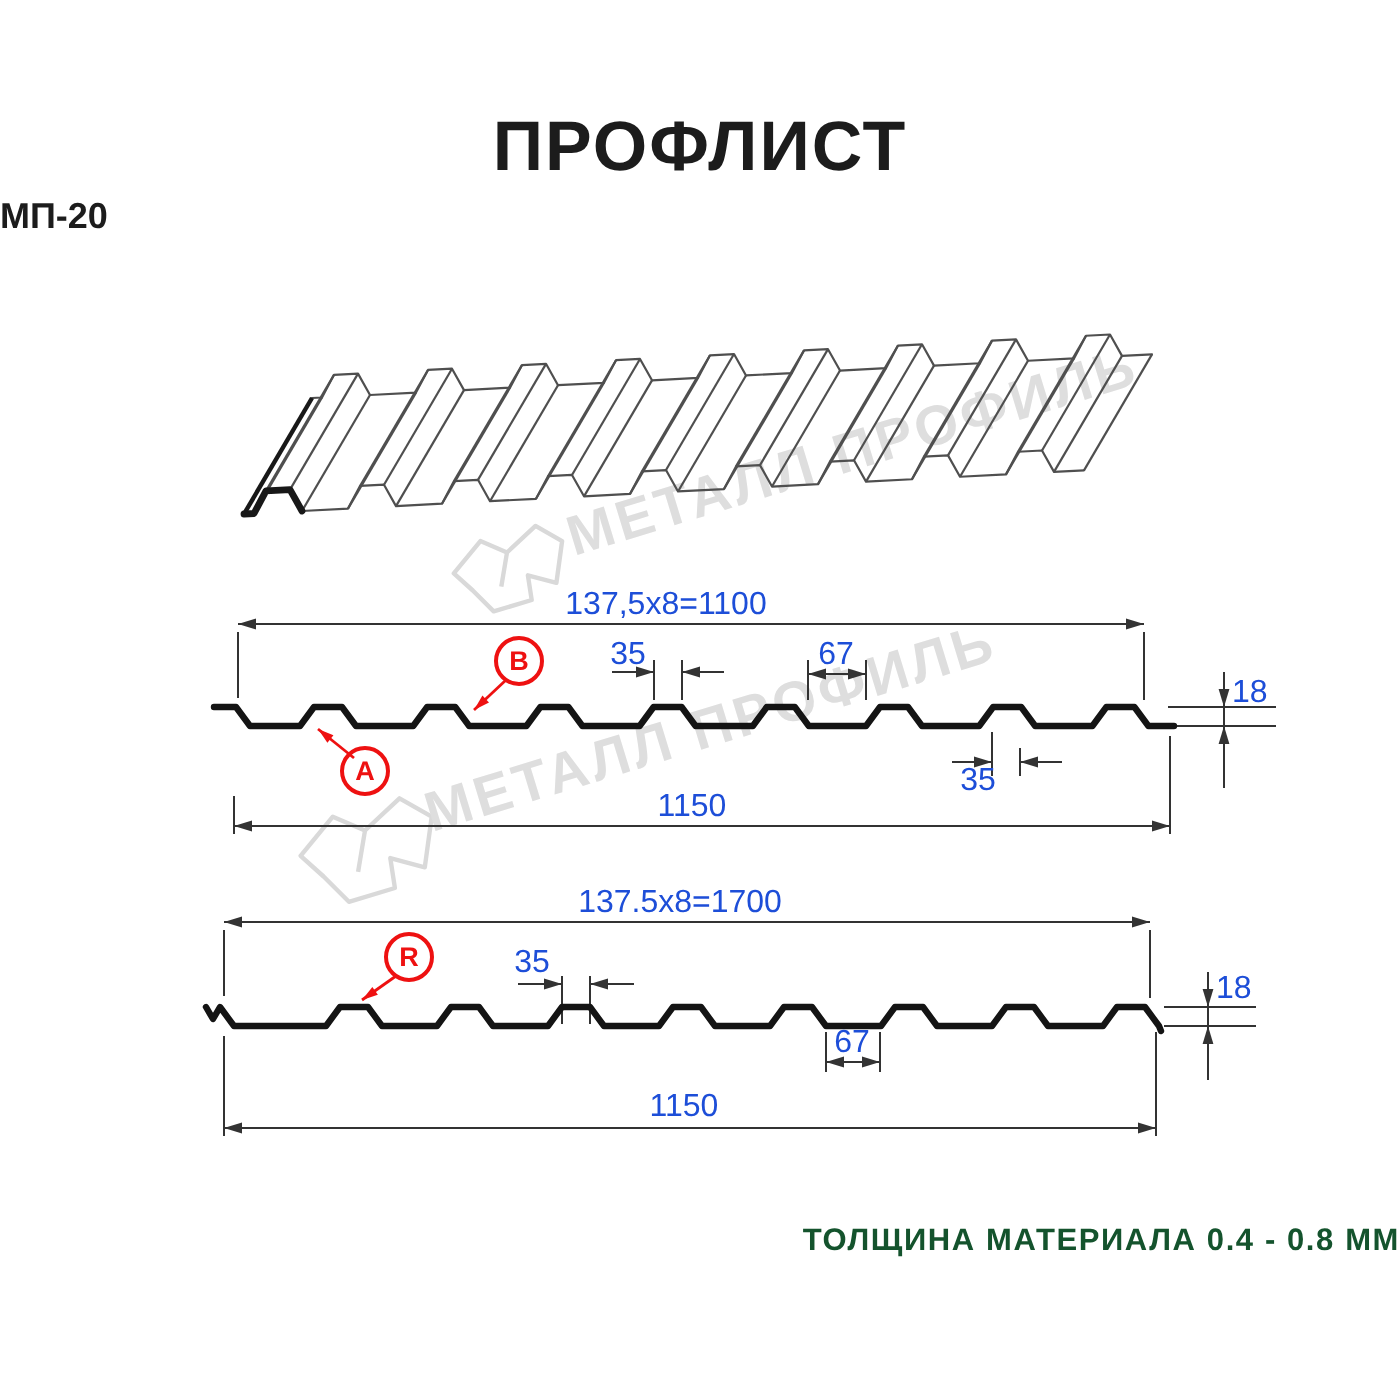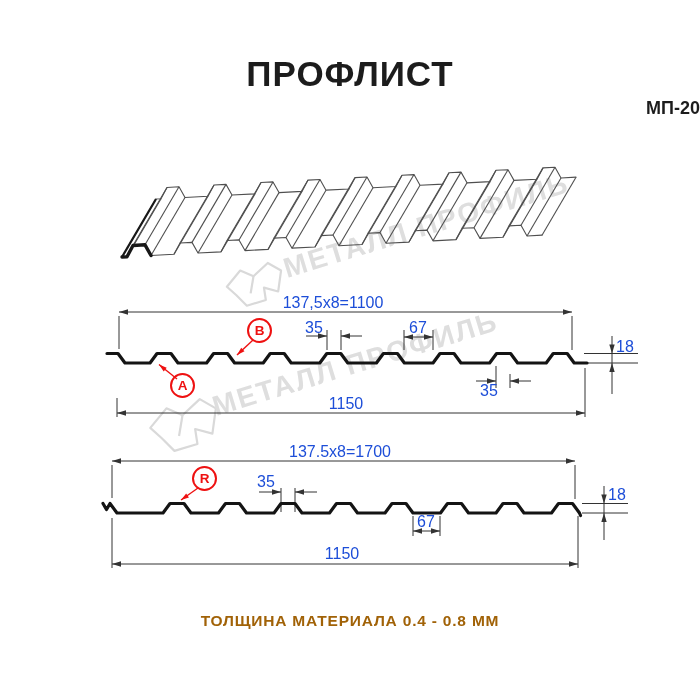--- a/index.html
+++ b/index.html
@@ -1,23 +1,23 @@
 <!DOCTYPE html>
 <html><head>
 <meta charset="utf-8">
 <style>
   html,body{margin:0;padding:0;background:#fff;}
   .page{position:relative;width:700px;height:700px;background:#fff;overflow:hidden;
         font-family:"Liberation Sans",sans-serif;border-radius:21px;}
   .title{position:absolute;left:0;top:54px;width:700px;text-align:center;
          font-size:35px;font-weight:800;letter-spacing:1px;color:#1c1c1c;}
-  .subtitle{position:absolute;left:0;top:98px;width:700px;text-align:right;
+  .subtitle{position:absolute;left:0;top:98px;width:700px;text-align:left;
             font-size:18px;font-weight:700;color:#1c1c1c;}
-  .footer-note{position:absolute;left:0;top:612px;width:700px;text-align:center;
-               font-size:15.5px;font-weight:700;letter-spacing:0.8px;color:#a16207;}
+  .footer-note{position:absolute;left:0;top:612px;width:700px;text-align:right;
+               font-size:15.5px;font-weight:700;letter-spacing:0.8px;color:#14532d;}
   svg.art{position:absolute;left:0;top:0;}
   .lbl{position:absolute;font-size:16px;color:#1d4ed8;white-space:nowrap;line-height:1;}
   .ctr{transform:translateX(-50%);}
   .marker{position:absolute;width:21px;height:21px;border:2.5px solid #ee1111;
           border-radius:50%;color:#ee1111;font-size:13.5px;font-weight:700;
           display:flex;align-items:center;justify-content:center;background:transparent;}
 </style>
 </head>
 <body>
 

